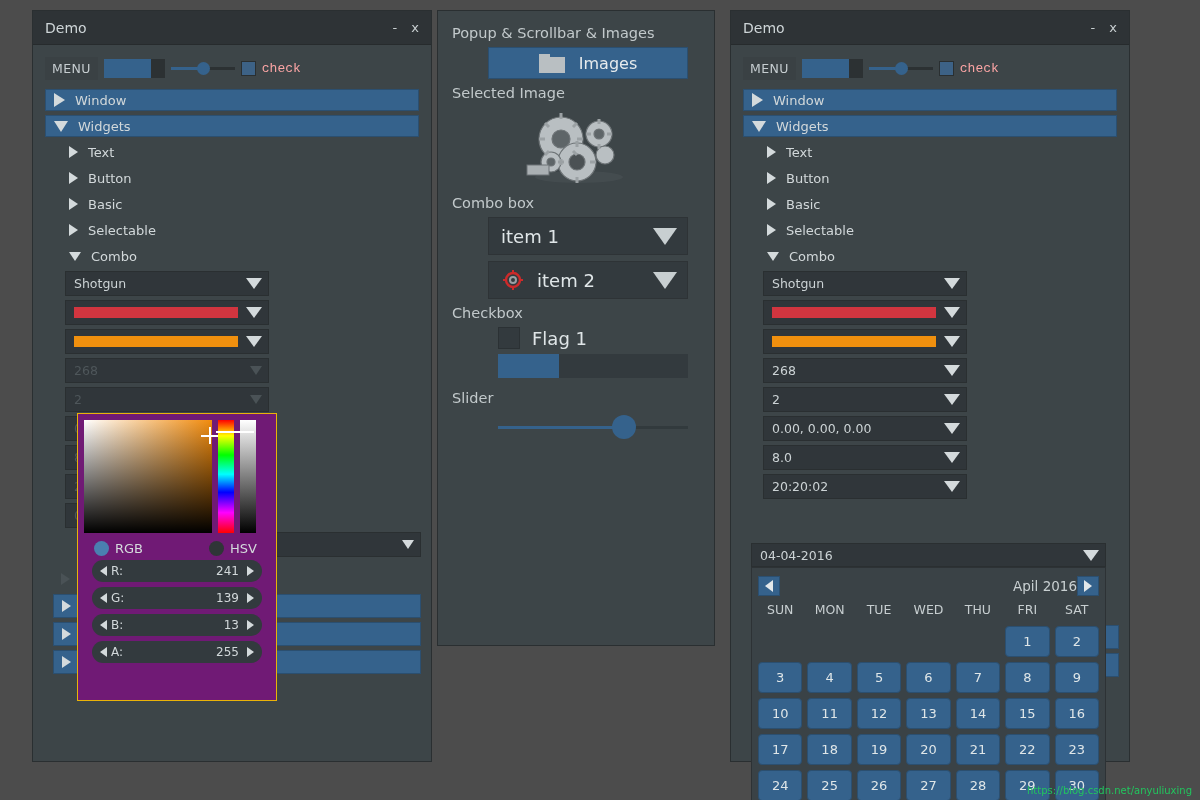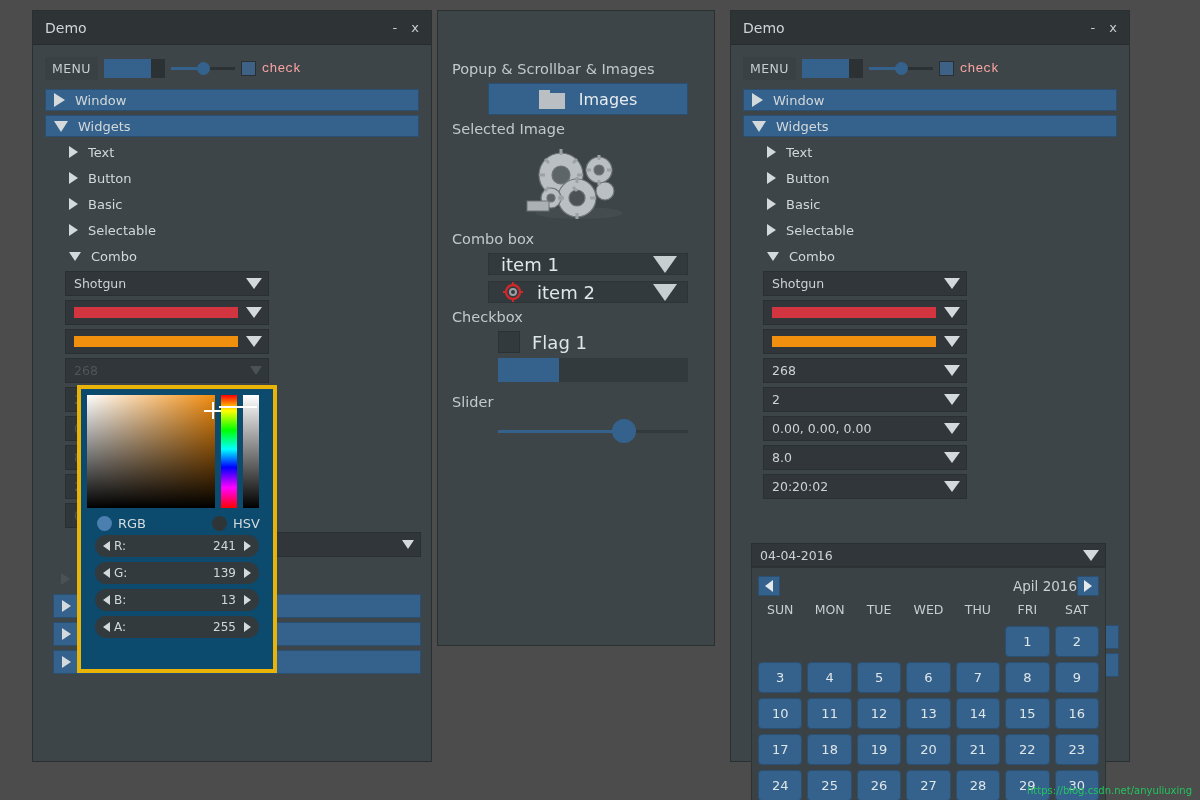--- a/index.html
+++ b/index.html
@@ -57,22 +57,22 @@
     height: 25px; background: #30363a; border: 1px solid #2a2f31;
     display: flex; align-items: center; justify-content: space-between;
     padding: 0 6px 0 8px; color: #ccd3d5; font-size: 12.5px; margin-bottom: 4px;
   }
   .cb-arrow { width:0;height:0; border-top: 11px solid #d4dadc; border-left: 8px solid transparent; border-right: 8px solid transparent; }
   .cb-arrow.sm { border-top-width: 9px; border-left-width: 6.5px; border-right-width: 6.5px; }
   .swatch { height: 11px; flex: 1; margin-right: 8px; }
 
   
   .cpick {
-    position: absolute; background: #0c4a6e; border: 4px solid #eab308;
-    padding: 6px; z-index: 20;
+    position: absolute; background: #701a75; border: 1px solid #eab308;
+    padding: 6px; z-index: 20; margin-top: 28px;
   }
   .cp-top { display: flex; gap: 6px; }
   .cp-sv { width: 128px; height: 113px; position: relative;
     background:
       linear-gradient(to top, #000, rgba(0,0,0,0)),
       linear-gradient(to right, #fff, #f18b0d);
   }
   .cp-cross { position: absolute; left: 117px; top: 7px; width: 17px; height: 17px; }
   .cp-cross:before, .cp-cross:after { content:''; position:absolute; background:#fff; }
   .cp-cross:before { left: 0; top: 8px; width: 17px; height: 1.5px; }
@@ -100,21 +100,21 @@
   .img-btn {
     height: 32px; background: #35628c; border: 1px solid #2b4f70;
     display:flex; align-items:center; justify-content:center; gap: 14px;
     color:#e6ebed; font-size:16px; margin: 0 14px 0 38px;
   }
   .folder { width: 26px; height: 19px; position: relative; }
   .folder:before { content:''; position:absolute; left:0; top:3px; width:26px; height:16px; background:#b9bfc2;}
   .folder:after  { content:''; position:absolute; left:0; top:0; width:11px; height:4px; background:#b9bfc2;}
   .gears { margin: 4px auto 10px; display:block; }
   .mcombo {
-    height: 22px; background: #333a3e; border: 1px solid #2e3336;
+    height: 38px; background: #333a3e; border: 1px solid #2e3336;
     display:flex; align-items:center; justify-content:space-between;
     padding: 0 10px 0 12px; color:#e0e6e8; font-size:18px; margin: 0 14px 6px 38px;
   }
   .mcombo .big-arrow { width:0;height:0;border-top:17px solid #c8cfd1;border-left:12px solid transparent;border-right:12px solid transparent;}
   .mchk-row { display:flex; align-items:center; gap:12px; margin: 0 0 5px 48px; }
   .mchk { width:22px; height:22px; background:#333a3e; border:1px solid #2b3134;}
   .mchk.on { background:#3d6286; }
   .mchk-lbl { color:#dfe5e7; font-size:18px; }
   .mprog { height: 24px; background:#333a3e; margin: 0 14px 0 48px; }
   .mprog > div { height:100%; width:32%; background:#35628c;}
@@ -300,21 +300,21 @@
           <span class="lbl">A:</span>
           <span class="val">255</span>
           <span class="pa r"></span>
         </div>
       </div>
 
     </div>
   </div>
 
   <div class="win" style="left:437px; top:10px; width:278px; height:636px;">
-    <div class="win-body" style="padding:8px 12px;margin-top:36px;">
+    <div class="win-body" style="padding:8px 12px;">
       <div class="sect-lbl">Popup &amp; Scrollbar &amp; Images</div>
       <div class="img-btn">
         <span class="folder"></span>
         <span>Images</span>
       </div>
       <div class="sect-lbl">Selected Image</div>
 
       <svg class="gears" width="110" height="78" viewBox="0 0 110 78">
         <ellipse cx="58" cy="70" rx="44" ry="6" fill="#4a5255" opacity=".55"></ellipse>
         <g fill="#b9bfc2" stroke="#6d7376" stroke-width="1.2">

